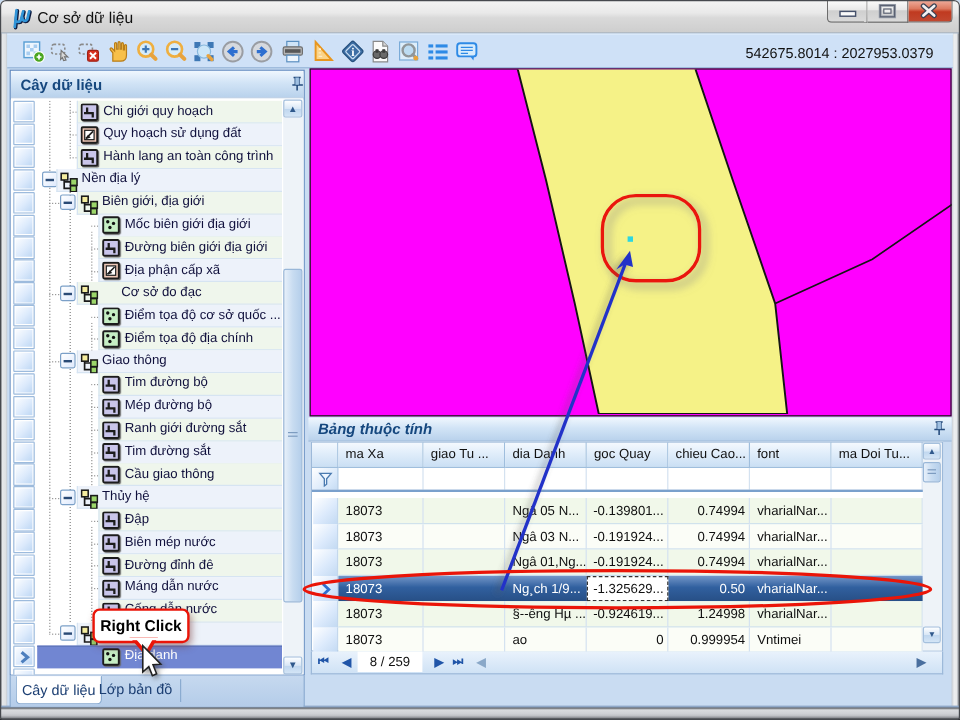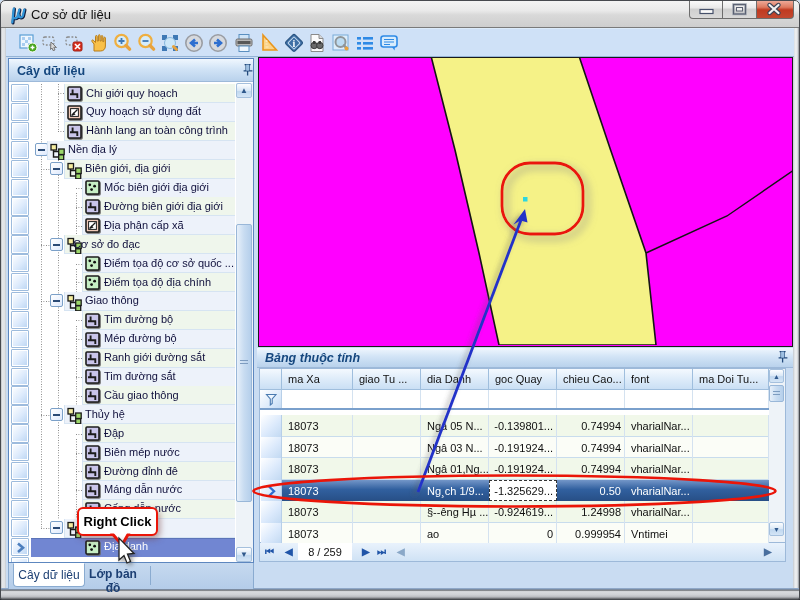--- a/index.html
+++ b/index.html
@@ -51,21 +51,21 @@
 .vdots { position:absolute; width:1px; background-image:linear-gradient(180deg,#808080 40%,transparent 40%); background-size:1px 2.5px; }
 .hdots { position:absolute; height:1px; background-image:linear-gradient(90deg,#808080 40%,transparent 40%); background-size:2.5px 1px; }
 .expbox { position:absolute; width:13px; height:13px; border:1px solid #7ba0c8; border-radius:2px;
   background:linear-gradient(135deg,#ffffff,#dfeafd); }
 .expbox::after{ content:""; position:absolute; left:2px; right:2px; top:4.5px; height:2px; background:#2a4a75; }
 
 #ltabs { left:8px; top:563px; width:246px; height:26px; background:linear-gradient(180deg,#c6d9ef,#b4cce9); border-left:1px solid #8aabd0; border-right:1px solid #8aabd0;}
 .ltab { position:absolute; top:0; height:24px; font-size:12px;
   color:#1c3f73; text-align:center; padding-top:4px;}
 #ltab1 { left:4px; width:72px; background:#fff; border:1px solid #8aabd0; border-top:1px solid #fff; border-radius:0 0 4px 4px; }
-#ltab2 { left:72px; width:64px;font-weight:bold; }
+#ltab2 { left:72px; width:64px; }
 
 
 #map { left:258px; top:57px; width:535px; height:290px; background:#ff00ff; border:1.5px solid #1a1a1a; }
 
 
 #tpanel { left:257px; top:348px; width:536px; height:242px; }
 #tphead { left:0; top:0; width:536px; height:20px;
   background:linear-gradient(180deg,#f0f7fe 0%,#d2e4f6 45%,#b9d2ec 100%);
   border-bottom:1px solid #9db9d9;font-style:italic; }
 #tphead span { position:absolute; left:8px; top:3px; font-weight:bold; font-size:12.5px; color:#15477e; }
@@ -196,20 +196,21 @@
           <rect x="8" y="9" width="10" height="2.6"></rect>
           <rect x="2" y="14" width="4" height="2.6"></rect>
           <rect x="8" y="14" width="10" height="2.6"></rect>
         </g>
       </svg></div>
 <div class="tico" style="left:373px"><svg width="20" height="20">
         <rect x="2" y="3" width="16" height="11" rx="2.5" fill="#d8ecfc" stroke="#2e8ae6" stroke-width="1.6"></rect>
         <path d="M13 14 l2.5 3.5 l0.5 -3.5" fill="#2e8ae6"></path>
         <path d="M5 6.5 h10 M5 9 h10 M5 11.5 h6" stroke="#2e8ae6" stroke-width="1"></path>
       </svg></div>
+  <span class="abs" id="coords">542675.8014 : 2027953.0379</span>
 </div>
 
 <div class="abs" id="lpanel">
   <div class="abs" id="lphead">
       <span>Cây dữ liệu</span>
     <svg class="abs" style="left:232px;top:4px" width="12" height="14">
         <path d="M3.6 1.6 h6 M5.1 1.6 v6 M8.1 1.6 v6 M2.6 7.9 h8.8 M6.6 8 v4.4" stroke="#234a7c" stroke-width="1.3" fill="none"></path>
         <rect x="5.1" y="1.6" width="3" height="6" fill="#9fc0e2"></rect>
       </svg>
   </div>
@@ -317,21 +318,21 @@
 <div class="tlabel" style="left:95px;top:135.8px;color:#10103c">Địa phận cấp xã</div>
 <div class="expbox" style="left:41px;top:155px"></div>
 <div class="hdots" style="left:32px;top:162px;width:9px"></div>
 <div class="tcell" style="top:152.2px;left:55px;background:#eff6ec"></div>
 <svg class="abs" style="left:58px;top:154.14999999999998px" width="15" height="17">
         <path d="M3.5 5 L3.5 14 L9 14 M3.5 8.5 L9 8.5" stroke="#1a1a1a" stroke-width="1.4" fill="none"></path>
         <rect x="1" y="1.5" width="5.5" height="5.5" fill="#f5eda0" stroke="#1a1a1a" stroke-width="1.3"></rect>
         <rect x="8.7" y="6" width="5.5" height="5.5" fill="#9cd66a" stroke="#1a1a1a" stroke-width="1.3"></rect>
         <rect x="8.7" y="11.8" width="5" height="5" fill="#9cd66a" stroke="#1a1a1a" stroke-width="1.3"></rect>
       </svg>
-<div class="tlabel" style="left:64px;top:154.7px;color:#10103c">Cơ sở đo đạc</div>
+<div class="tlabel" style="left:92px;top:154.7px;color:#10103c">Cơ sở đo đạc</div>
 <div class="hdots" style="left:67px;top:181px;width:9px"></div>
 <div class="tcell" style="top:171.1px;left:73px;background:#edf2fa"></div>
 <svg class="abs" style="left:76px;top:173.04999999999998px;filter:drop-shadow(1px 1px 0 #666)" width="15" height="15">
         <rect x="1" y="1" width="13" height="13" rx="1" fill="#c6eec4" stroke="#1c1c1c" stroke-width="1.6"></rect>
         <circle cx="4.8" cy="4.8" r="1.4" fill="#111"></circle>
         <circle cx="9.6" cy="6.2" r="1.4" fill="#111"></circle>
         <circle cx="6.6" cy="9.6" r="1.4" fill="#111"></circle>
       </svg>
 <div class="tlabel" style="left:95px;top:173.6px;color:#10103c">Điểm tọa độ cơ sở quốc ...</div>
 <div class="hdots" style="left:67px;top:199px;width:9px"></div>

